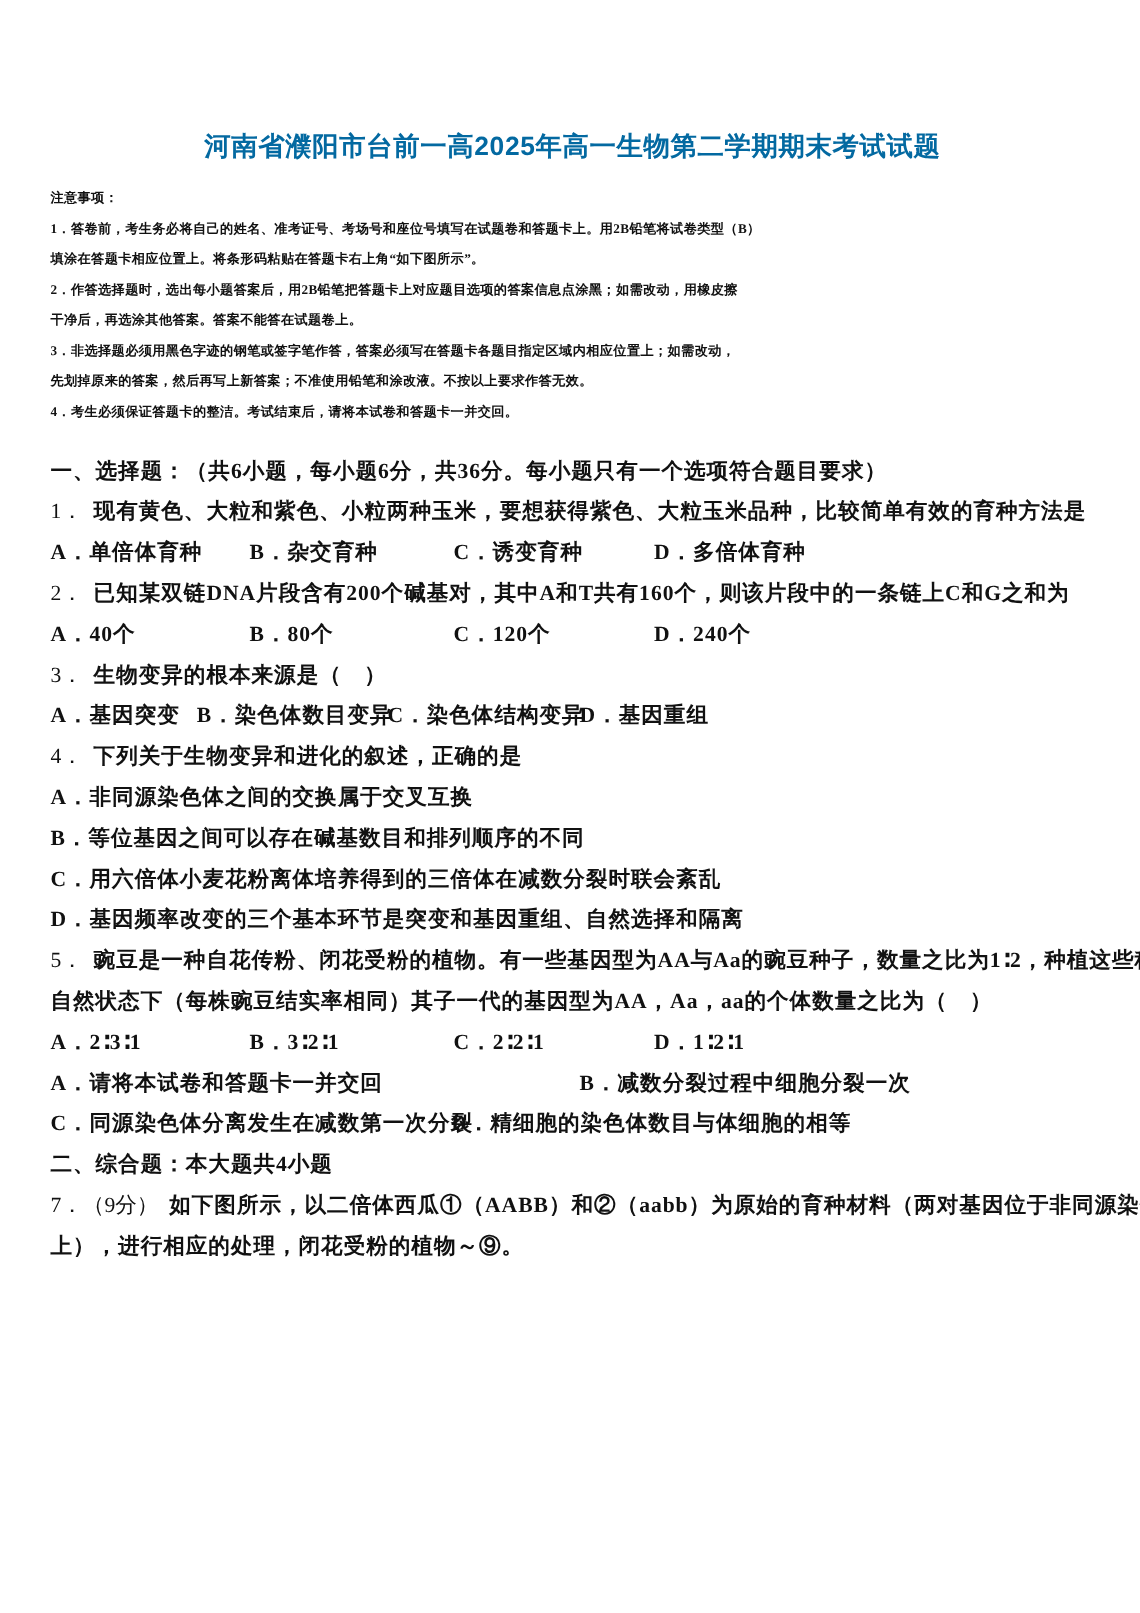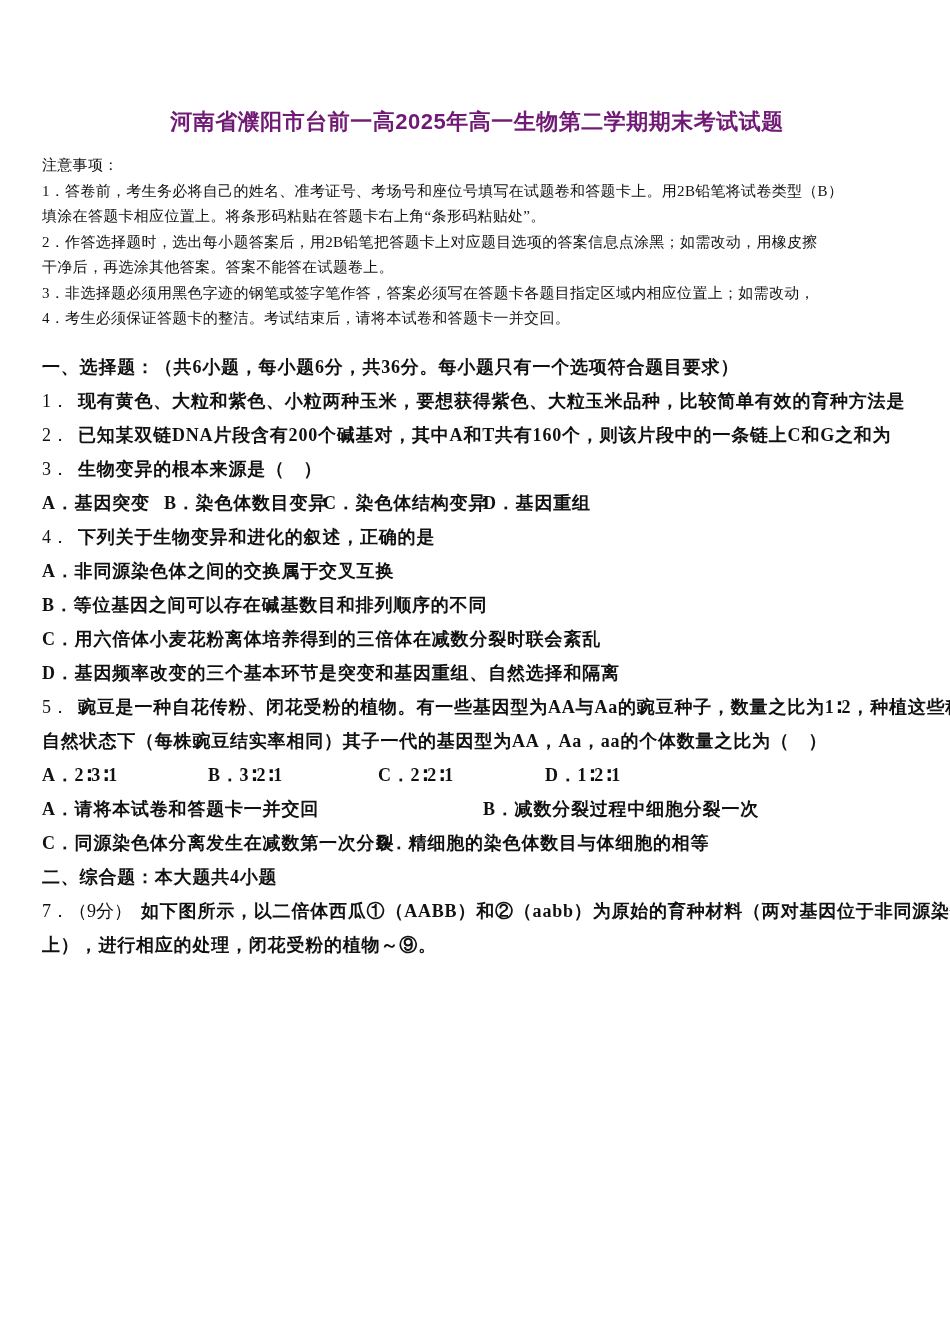--- a/index.html
+++ b/index.html
@@ -9,23 +9,23 @@
     background:#ffffff;color:#111;
     box-sizing:border-box;
     padding:107px 38px 0 42px;
     font-family:"Liberation Serif","DejaVu Serif",serif;
     overflow:hidden;
   }
   .title{
     margin:0 0 16px 0;
     font-family:"Liberation Sans","DejaVu Sans",sans-serif;
     font-size:22px;font-weight:700;
-    text-align:center;letter-spacing:0.5px;color:#701a75;
+    text-align:center;letter-spacing:0.5px;color:#0369a1;
   }
-  .notice{font-size:15px;line-height:25.5px;font-weight:400;letter-spacing:0.3px;}
+  .notice{font-size:11px;line-height:25.5px;font-weight:700;letter-spacing:0.3px;}
   .nline{white-space:nowrap;}
   .qarea{margin-top:18px;}
   .qline{font-size:18px;line-height:34px;font-weight:600;letter-spacing:0.8px;white-space:nowrap;}
   .qnum{font-weight:400;letter-spacing:0;margin-right:9px;}
   .sec-heading{font-weight:700;}
   .sec-heading-light{font-weight:700;}
   .optrow{display:flex;}
   .optrow span{white-space:nowrap;}
   .o4 .c1{width:166px;} .o4 .c2{width:170px;} .o4 .c3{width:167px;} .o4 .c4{flex:1;}
   .q3row .c1{width:122px;} .q3row .c2{width:159px;} .q3row .c3{width:160px;text-align:center;} .q3row .c4{flex:1;}
@@ -35,33 +35,46 @@
 </head>
 <body>
 
 <div class="page">
 
   <h1 class="title">河南省濮阳市台前一高2025年高一生物第二学期期末考试试题</h1>
 
   <div class="notice">
     <div class="nline">注意事项：</div>
     <div class="nline">1．答卷前，考生务必将自己的姓名、准考证号、考场号和座位号填写在试题卷和答题卡上。用2B铅笔将试卷类型（B）</div>
-    <div class="nline">填涂在答题卡相应位置上。将条形码粘贴在答题卡右上角“条形码粘贴处”。</div>
+    <div class="nline">填涂在答题卡相应位置上。将条形码粘贴在答题卡右上角“如下图所示”。</div>
     <div class="nline">2．作答选择题时，选出每小题答案后，用2B铅笔把答题卡上对应题目选项的答案信息点涂黑；如需改动，用橡皮擦</div>
     <div class="nline">干净后，再选涂其他答案。答案不能答在试题卷上。</div>
     <div class="nline">3．非选择题必须用黑色字迹的钢笔或签字笔作答，答案必须写在答题卡各题目指定区域内相应位置上；如需改动，</div>
+    <div class="nline">先划掉原来的答案，然后再写上新答案；不准使用铅笔和涂改液。不按以上要求作答无效。</div>
     <div class="nline">4．考生必须保证答题卡的整洁。考试结束后，请将本试卷和答题卡一并交回。</div>
   </div>
 
   <div class="qarea">
     <div class="qline sec-heading">一、选择题：（共6小题，每小题6分，共36分。每小题只有一个选项符合题目要求）</div>
 
     <div class="qline"><span class="qnum">1．</span><span>现有黄色、大粒和紫色、小粒两种玉米，要想获得紫色、大粒玉米品种，比较简单有效的育种方法是</span></div>
+    <div class="qline optrow o4">
+      <span class="c1">A．单倍体育种</span>
+      <span class="c2">B．杂交育种</span>
+      <span class="c3">C．诱变育种</span>
+      <span class="c4">D．多倍体育种</span>
+    </div>
 
     <div class="qline"><span class="qnum">2．</span><span>已知某双链DNA片段含有200个碱基对，其中A和T共有160个，则该片段中的一条链上C和G之和为</span></div>
+    <div class="qline optrow o4">
+      <span class="c1">A．40个</span>
+      <span class="c2">B．80个</span>
+      <span class="c3">C．120个</span>
+      <span class="c4">D．240个</span>
+    </div>
 
     <div class="qline"><span class="qnum">3．</span><span>生物变异的根本来源是（　）</span></div>
     <div class="qline optrow q3row">
       <span class="c1">A．基因突变</span>
       <span class="c2">B．染色体数目变异</span>
       <span class="c3">C．染色体结构变异</span>
       <span class="c4">D．基因重组</span>
     </div>
 
     <div class="qline"><span class="qnum">4．</span><span>下列关于生物变异和进化的叙述，正确的是</span></div>

